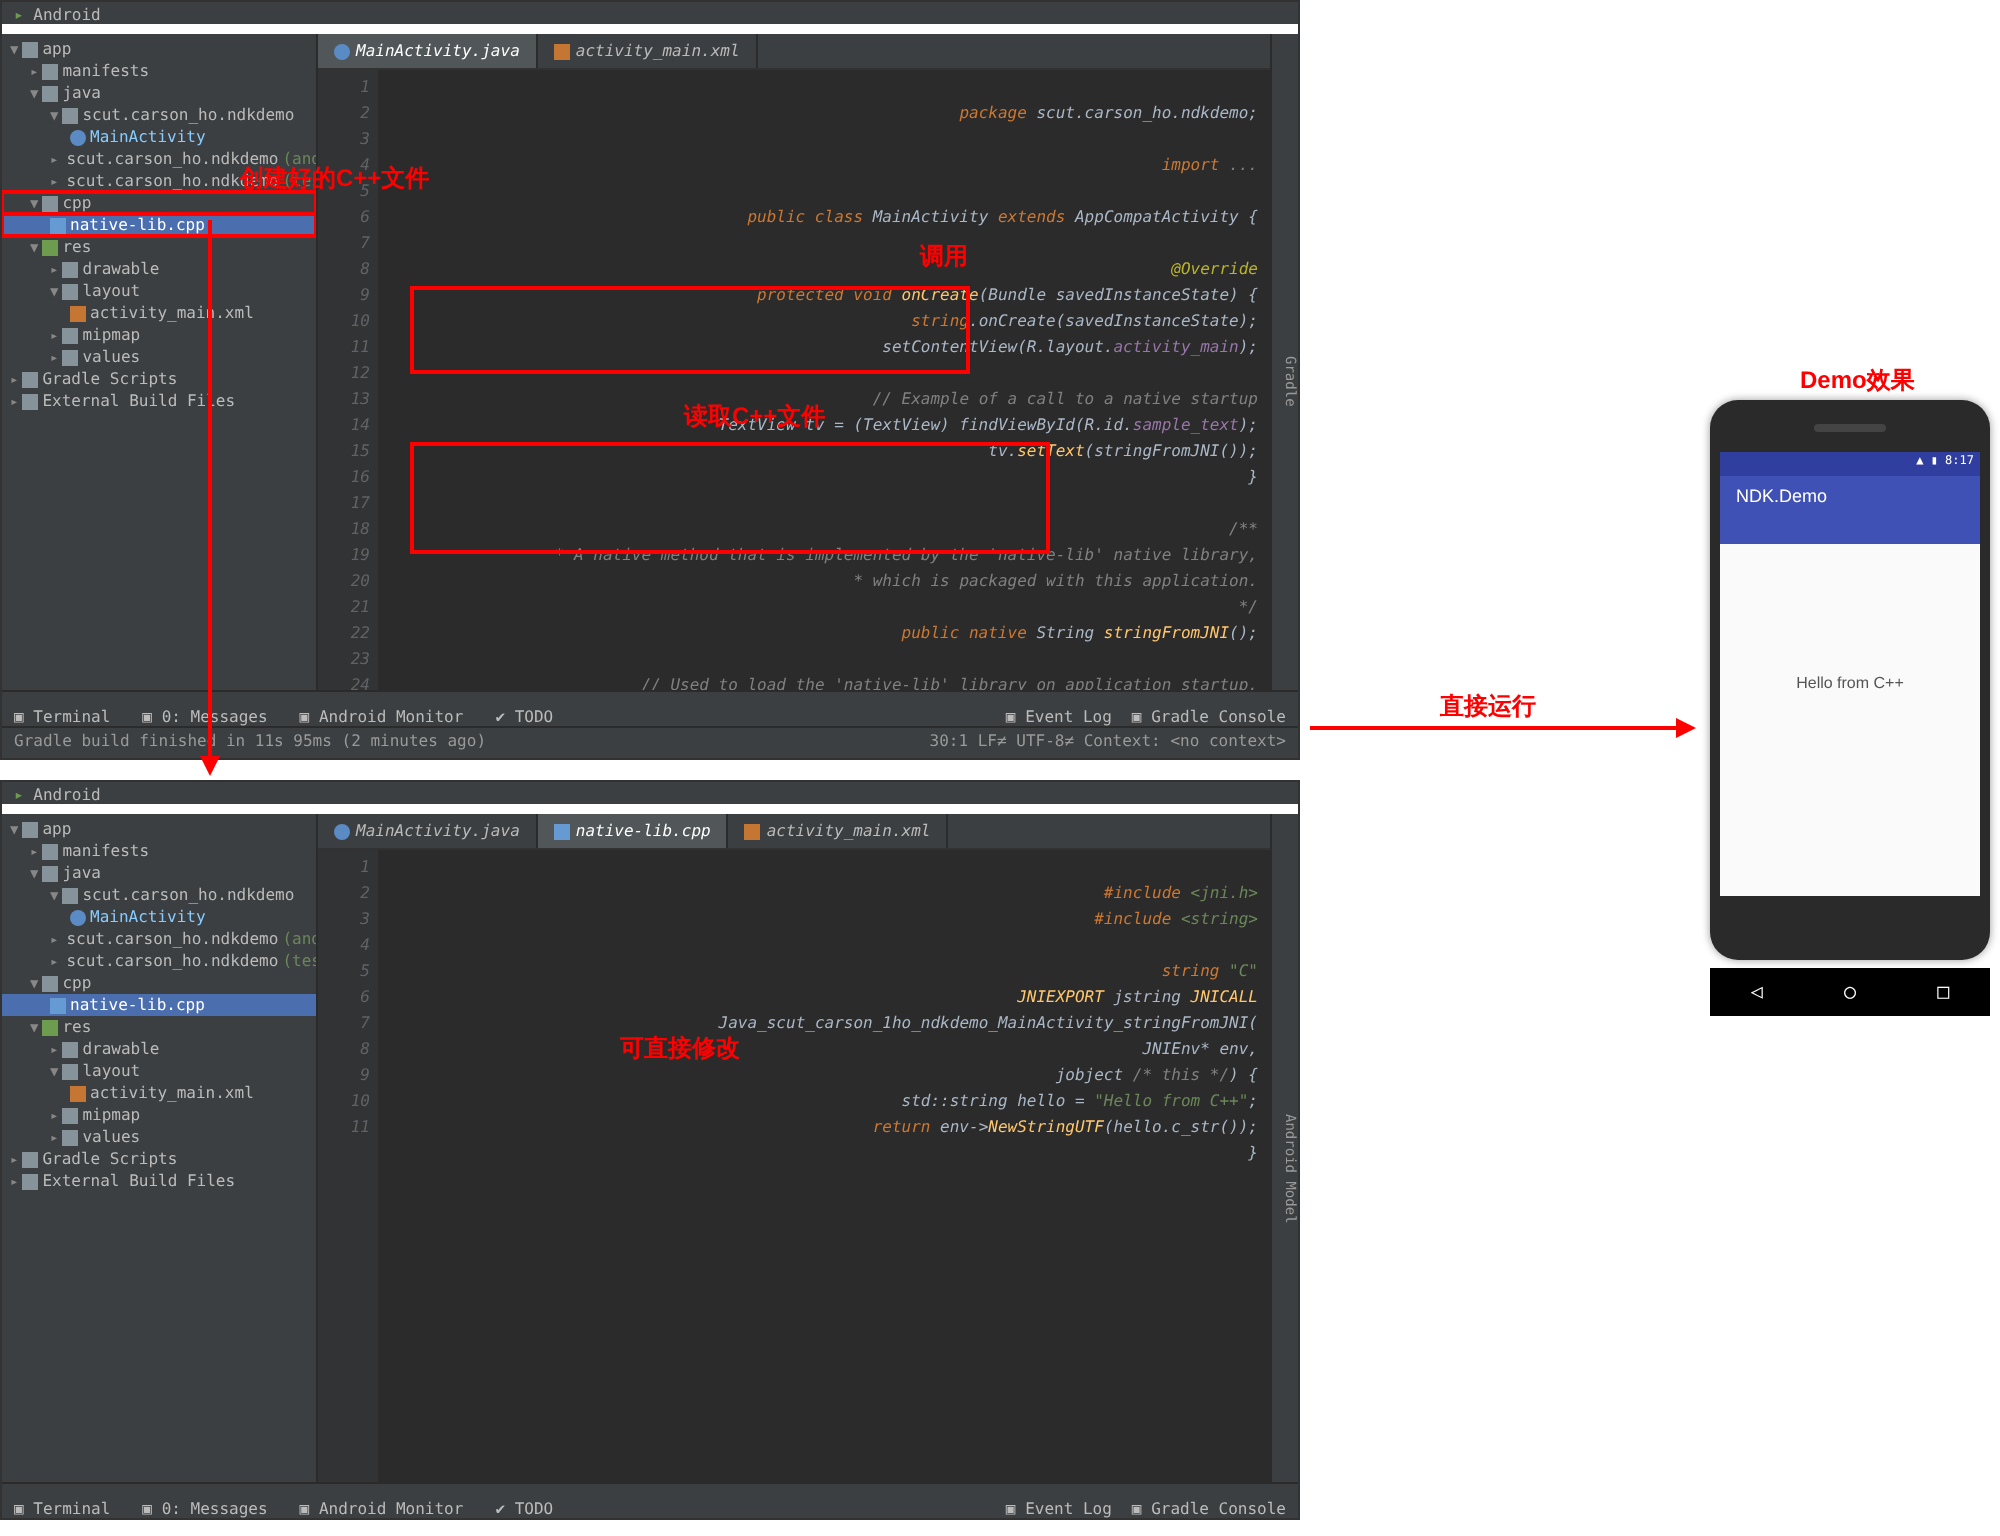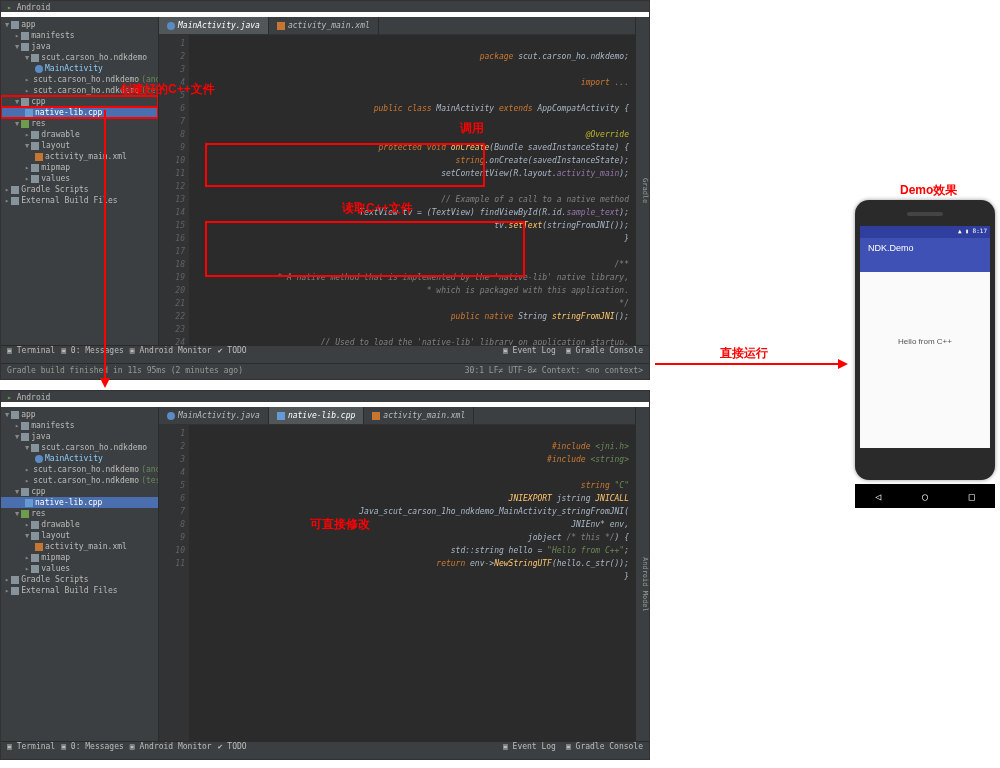--- a/index.html
+++ b/index.html
@@ -33,21 +33,21 @@
 .tabs { height:18px; background:#3c3f41; display:flex; border-bottom:1px solid #323232; }
 .tab { padding:2px 8px; font-size:8px; color:#bbb; border-right:1px solid #2b2b2b; display:flex; align-items:center; gap:3px; }
 .tab.act{ background:#515658; color:#fff; }
 .code { flex:1; display:flex; overflow:hidden; position:relative; }
 .gut { width:30px; background:#313335; color:#606366; text-align:right; padding:2px 4px 2px 0; font-size:8px; line-height:13px; }
 .src { flex:1; padding:2px 6px; font-size:8px; line-height:13px; white-space:pre; color:#a9b7c6;text-align:right; }
 .kw{color:#cc7832}.str{color:#6a8759}.cm{color:#808080}.mth{color:#ffc66d}.ann{color:#bbb529}
 .mk{position:absolute;border:2px solid #ff0000;pointer-events:none}
 
 
-.bbar{height:18px;background:#3c3f41;border-top:1px solid #2b2b2b;display:flex;align-items:flex-start;padding:0 6px;font-size:8px;color:#bbb;gap:6px}
+.bbar{height:18px;background:#3c3f41;border-top:1px solid #2b2b2b;display:flex;align-items:flex-end;padding:0 6px;font-size:8px;color:#bbb;gap:16px}
 .bbar .r{margin-left:auto;display:flex;gap:10px}
 .sbar{height:16px;background:#3c3f41;border-top:1px solid #2b2b2b;padding:2px 6px;font-size:8px;color:#999}
 
 
 .sg{width:14px;background:#3c3f41;border-left:1px solid #2b2b2b;writing-mode:vertical-rl;text-align:center;font-size:7px;color:#999;padding-top:20px}
 
 
 .ann-red{position:absolute;color:#ff0000;font-size:12px;font-weight:bold;font-family:sans-serif}
 .arrow{position:absolute}
 
@@ -170,21 +170,21 @@
 
 <span class="kw">import</span> <span class="cm">...</span>
 
 <span class="kw">public class</span> MainActivity <span class="kw">extends</span> AppCompatActivity {
 
     <span class="ann">@Override</span>
     <span class="kw">protected void</span> <span class="mth">onCreate</span>(Bundle savedInstanceState) {
         <span class="kw">string</span>.onCreate(savedInstanceState);
         setContentView(R.layout.<span style="color:#9876aa">activity_main</span>);
 
-        <span class="cm">// Example of a call to a native method</span>
+        <span class="cm">// Example of a call to a native startup</span>
         TextView tv = (TextView) findViewById(R.id.<span style="color:#9876aa">sample_text</span>);
         tv.<span class="mth">setText</span>(stringFromJNI());
     }
 
     <span class="cm">/**
      * A native method that is implemented by the 'native-lib' native library,
      * which is packaged with this application.
      */</span>
     <span class="kw">public native</span> String <span class="mth">stringFromJNI</span>();
 

